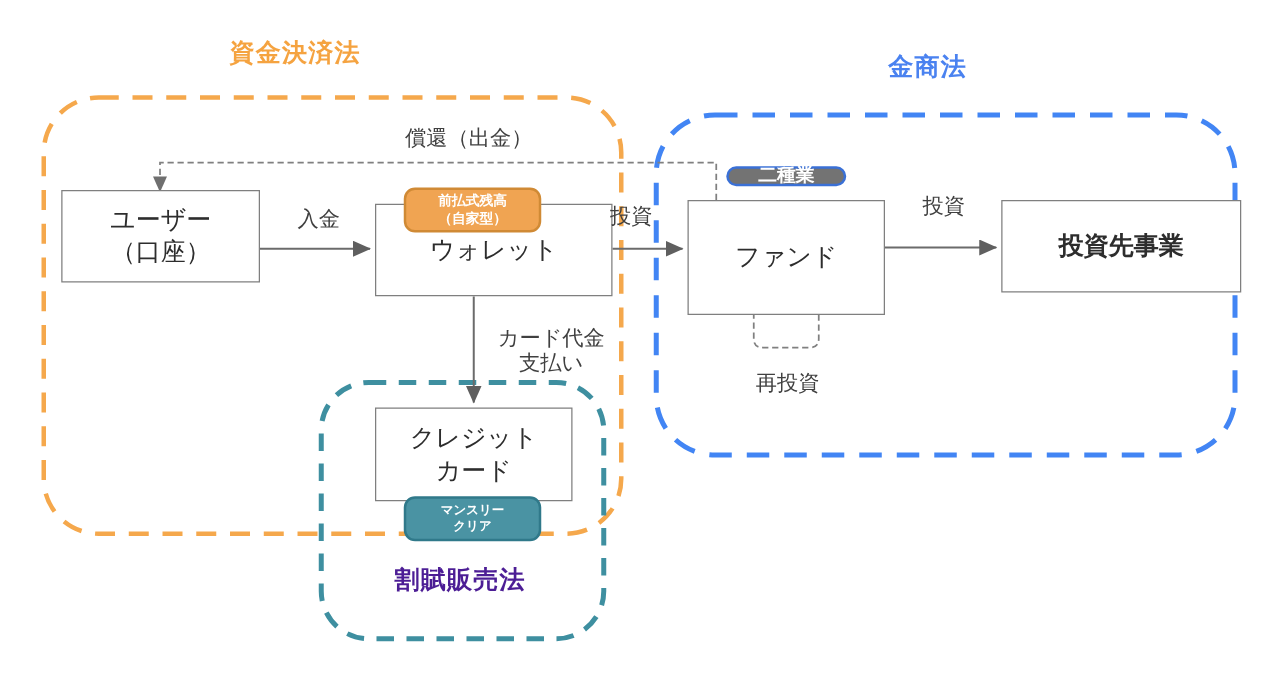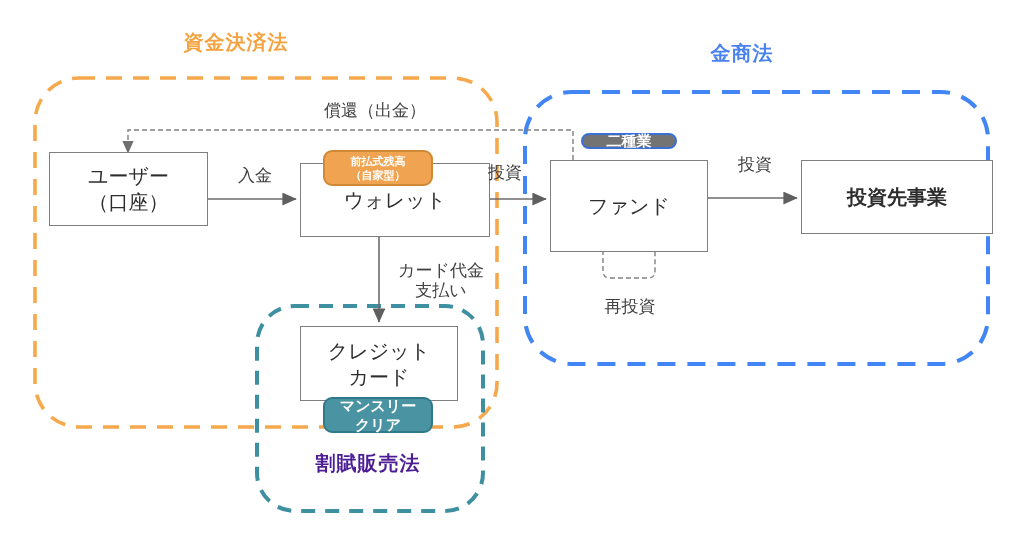--- a/index.html
+++ b/index.html
@@ -65,21 +65,21 @@
   #badge-prepaid {
     left: 323px; top: 130px; width: 110px; height: 36px;
     background: #F0A452; border: 2px solid #D08A35; font-size: 11px; margin-top: 20px;
   }
   #badge-type2 {
     left: 581px; top: 133px; width: 96px; height: 16px;
     background: #737373; border: 2px solid #3A70D6; font-size: 15px;
   }
   #badge-monthly {
     left: 323px; top: 397px; width: 110px; height: 36px;
-    background: #4A93A3; border: 2px solid #30798A; font-size: 15px;
+    background: #4A93A3; border: 2px solid #30798A; font-size: 10px;
   }
 
   .edge-label {
     position: absolute;
     transform: translateX(-50%);
     font-size: 17px;
     color: #404040;
     white-space: nowrap;
     text-align: center;
     line-height: 1.2;

